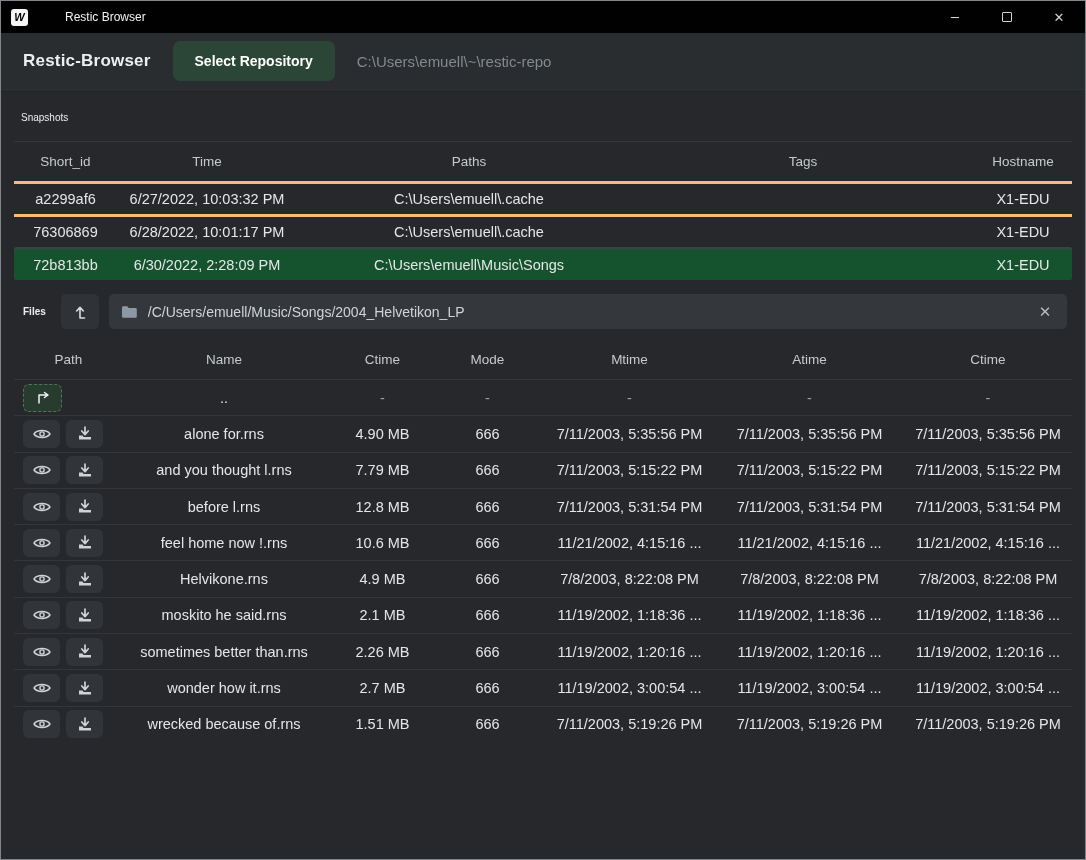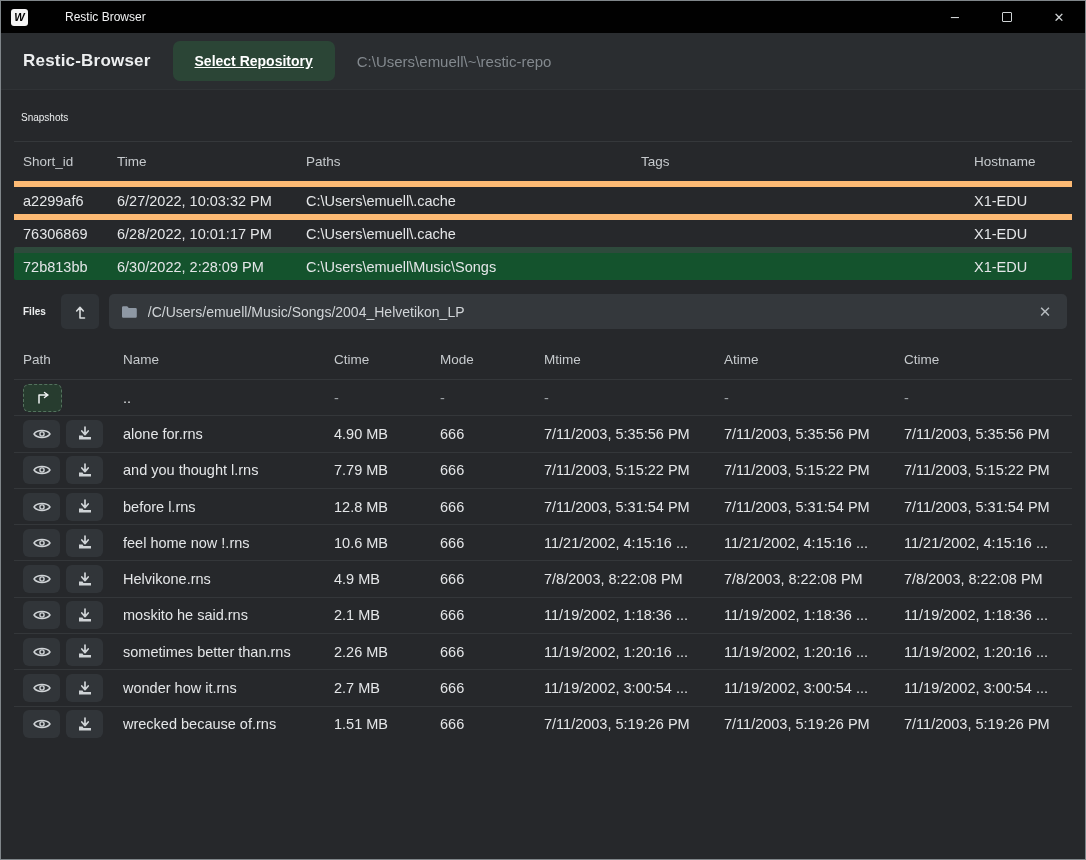--- a/index.html
+++ b/index.html
@@ -44,39 +44,39 @@
   .appheader {
     height: 57px; background: #2a2d30;
     display: flex; align-items: center; gap: 22px;
     padding: 12px 22px;
     border-bottom: 1px solid #303336;
   }
   .appheader h1 { font-size: 17px; font-weight: bold; color: #eceeef; letter-spacing: .2px; }
   .repo-btn {
     background: #2b4536; color: #fff; border: none; border-radius: 7px;
     font-family: inherit; font-size: 14px; font-weight: bold;
-    padding: 12px 22px; cursor: pointer; text-decoration: underline;
+    padding: 12px 22px; cursor: pointer;
   }
   .repo-path { font-size: 15px; color: #83898e; }
 
   
   .section-title { font-size: 10px; font-weight: normal; color: #eceeef; padding: 22px 22px 18px 20px; }
 
   
   .tbl { padding: 0 13px; }
-  .trow { display: grid; align-items: center; }
+  .trow { display: grid; align-items: center; text-align: center; }
   .thead { color: #c6cacd; font-size: 13.5px; border-top: 1px solid #35383b; }
   .thead > div { padding: 0 0 0 9px; }
   .cell { padding-left: 9px; font-size: 14.5px; color: #e4e6e8; white-space: nowrap; overflow: hidden; text-overflow: ellipsis; }
   .muted { color: #9ba0a4; }
 
   
   .snap-row { grid-template-columns: 94px 189px 335px 333px 1fr; }
   .snap-head { height: 40px; }
-  .snap-body .trow { height: 33px; border-top: 6px solid #fdba74; cursor: default; }
+  .snap-body .trow { height: 33px; border-top: 3px solid #fdba74; cursor: default; }
   .snap-body .trow.selected { background: #14532d; border-radius: 2px; border-top-color: #2e4a3c; }
 
   
   .files-bar { display: flex; align-items: center; margin: 14px 18px 0 22px; gap: 10px; height: 35px; }
   .files-bar h2 { font-size: 10px; font-weight: bold; color: #eceeef; margin-right: 5px; }
   .tool-btn {
     width: 38px; height: 35px; background: #2f3337; border: none; border-radius: 5px;
     display: flex; align-items: center; justify-content: center; cursor: pointer;
   }
   .breadcrumb {

